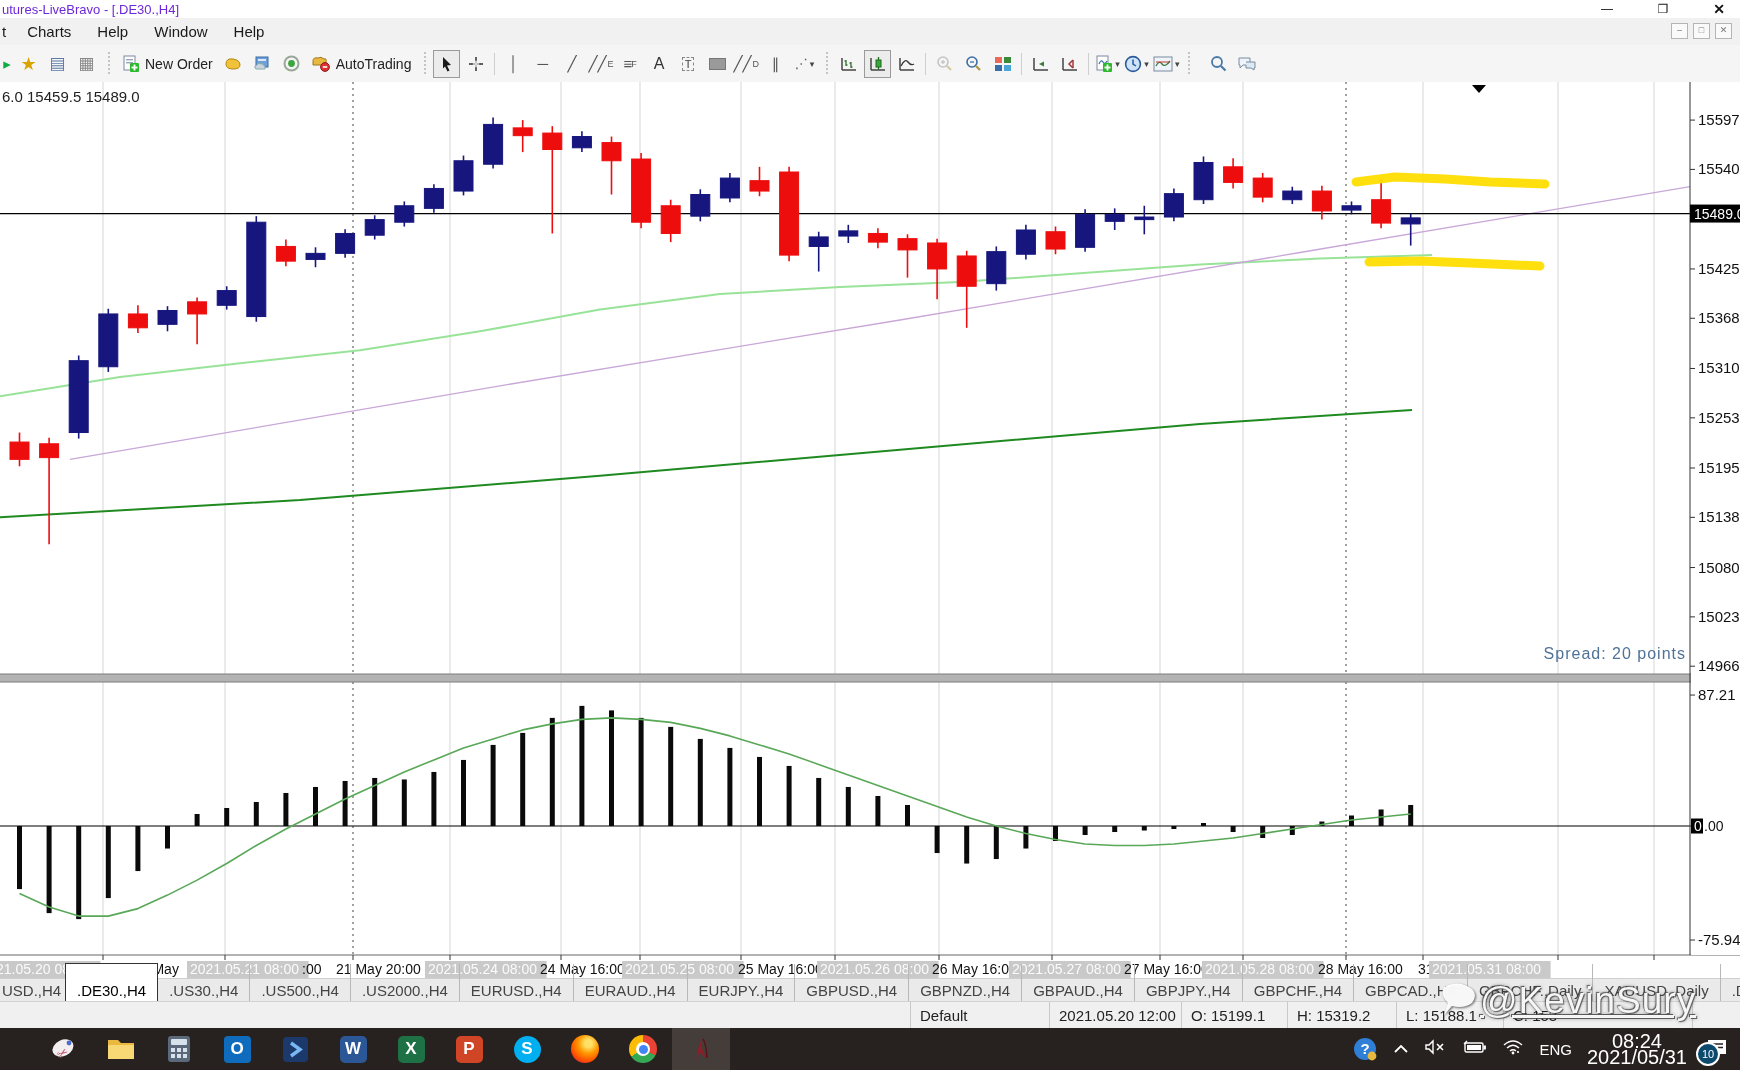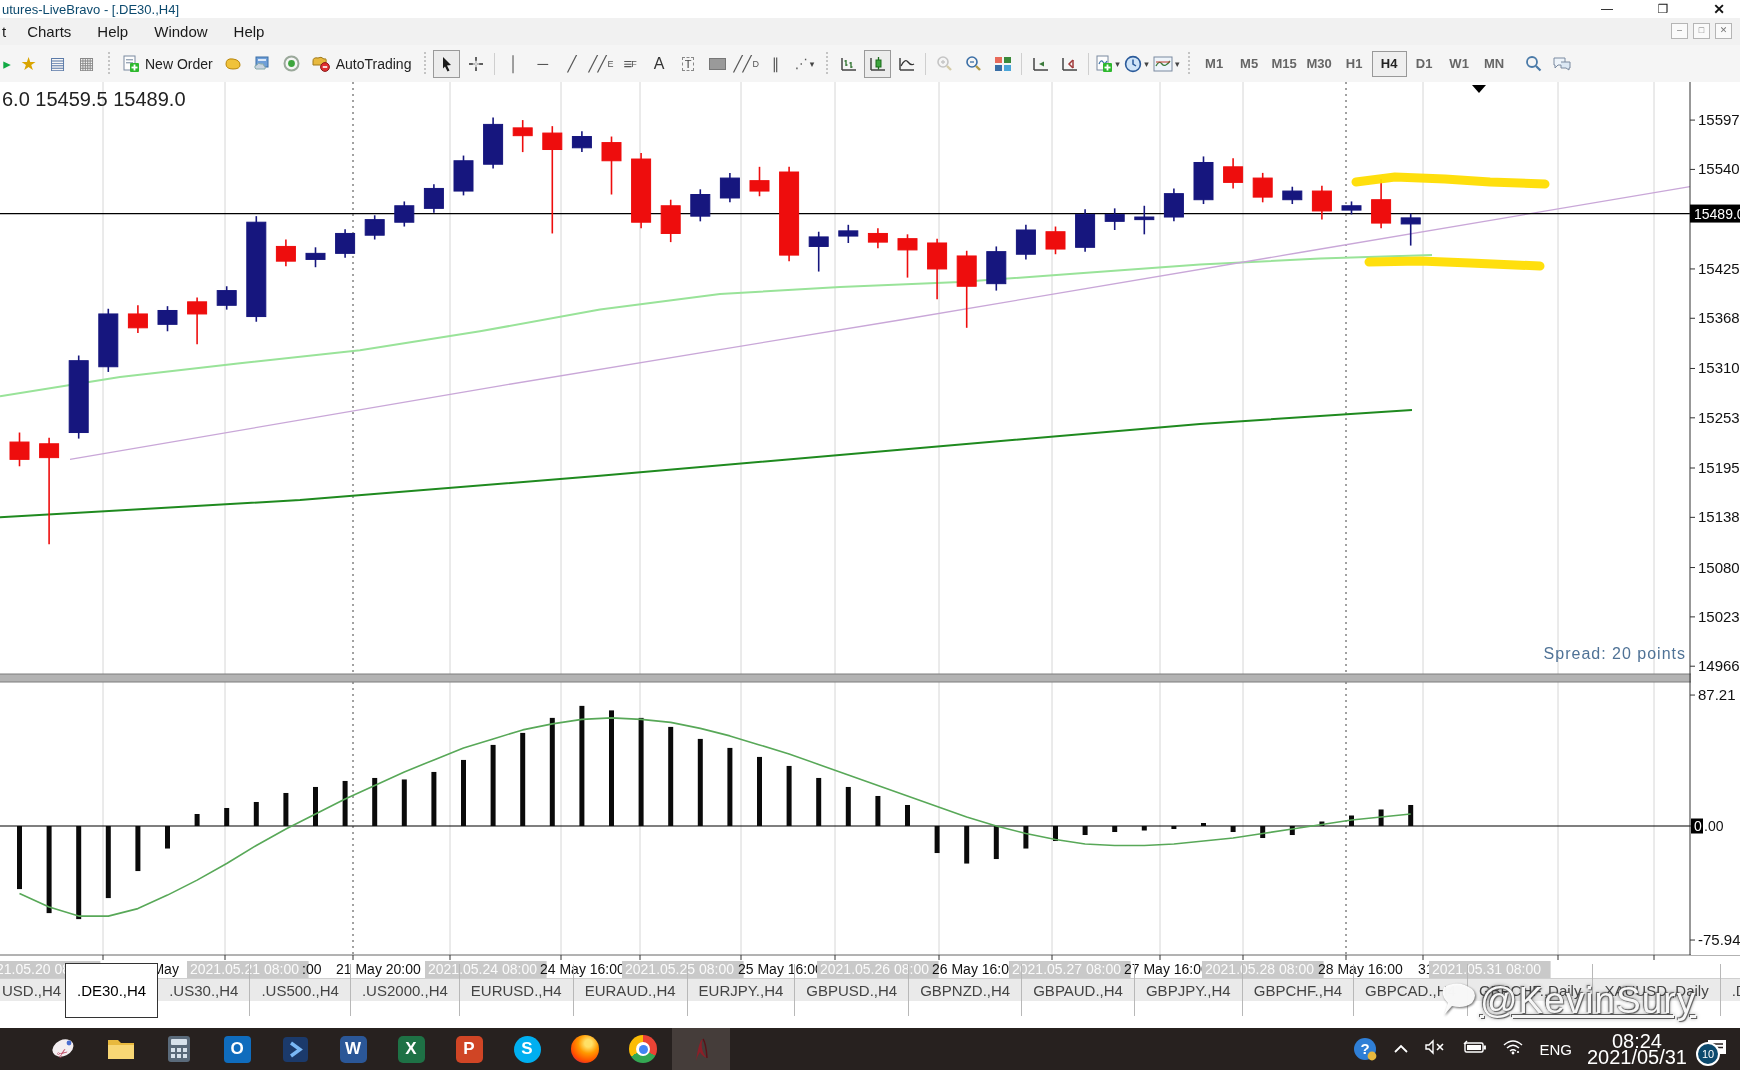--- a/index.html
+++ b/index.html
@@ -1,20 +1,20 @@
 <!DOCTYPE html>
 <html><head>
 <meta charset="utf-8">
 <style>
   html,body{margin:0;padding:0;background:#888;}
   #root{position:relative;width:1740px;height:1070px;overflow:hidden;background:#fff;
         font-family:"Liberation Sans",sans-serif;-webkit-font-smoothing:antialiased;}
   
   .titlebar{position:absolute;top:0;left:0;right:0;height:18px;background:#fff;display:flex;align-items:center;}
-  .title-text{font-size:13px;color:#0c4a6e;padding-left:2px;white-space:nowrap;}
+  .title-text{font-size:13px;color:#6d28d9;padding-left:2px;white-space:nowrap;}
   .win-ctrls{position:absolute;right:6px;top:0;height:18px;display:flex;gap:26px;align-items:center;}
   .win-ctrl{width:30px;text-align:center;font-size:12px;color:#111;line-height:18px;}
   .win-ctrl.close{font-size:14px;font-weight:700;}
   
   .menubar{position:absolute;top:18px;left:0;right:0;height:27px;background:#f1f1f1;display:flex;align-items:center;font-size:15px;color:#1a1a1a;}
   .menu-item{padding:0 13px;}
   .menu-item.first{padding:0 8px 0 2px;}
   .child-ctrls{position:absolute;right:8px;top:5px;display:flex;gap:5px;}
   .child-ctrl{width:15px;height:14px;border:1px solid #b5b5b5;background:#fafafa;font-size:9px;line-height:13px;text-align:center;color:#777;}
   
@@ -24,21 +24,21 @@
   .tbtn .lbl{font-size:14px;color:#222;margin-left:5px;white-space:nowrap;}
   .tbtn small{font-size:9px;margin-left:1px;}
   .grip{width:7px;height:24px;margin:0 4px;background-image:repeating-linear-gradient(to bottom,#c4c4c4 0 2px,transparent 2px 4px);background-size:2px 100%;background-repeat:no-repeat;background-position:center;}
   .vsep{width:1px;height:22px;background:#cfcfcf;margin:0 4px;}
   .dd{font-size:9px;color:#444;margin-left:2px;}
   .tf{width:33px;height:24px;display:flex;align-items:center;justify-content:center;font-size:13px;font-weight:700;color:#666;border:1px solid transparent;}
   .tf.sel{border:1px solid #999;background:#efefef;color:#222;}
   .tbox{border:1px dashed #888;font-size:11px;padding:0 2px;color:#444;}
   
   #chart-svg{position:absolute;top:82px;left:0;}
-  .chart-info{position:absolute;top:88px;left:2px;font-size:20px;color:#222;z-index:5;}
+  .chart-info{position:absolute;top:88px;left:2px;font-size:15px;color:#222;z-index:5;}
   .spread{position:absolute;top:645px;right:54px;font-size:16px;color:#4f7296;letter-spacing:1px;z-index:5;}
   
   .tabs{position:absolute;top:978px;left:0;right:0;height:22px;background:#eaeaea;border-top:1px solid #cfcfcf;display:flex;align-items:center;font-size:15px;color:#444;}
   .tab{padding:16px 11px;white-space:nowrap;height:20px;display:flex;align-items:center;}
   .tab+.tab{border-left:1px solid #b8b8b8;}
   .tab.active{background:#fff;border:1px solid #333 !important;color:#000;height:21px;}
   .tab.active+.tab{border-left:none;}
   
   .status{position:absolute;top:1001px;left:0;right:0;height:27px;background:#f0f0f0;border-top:1px solid #d2d2d2;display:flex;align-items:stretch;font-size:15px;color:#222;}
   .scell{display:flex;align-items:center;padding:0 9px;border-right:1px solid #c9c9c9;white-space:nowrap;overflow:hidden;}
@@ -253,31 +253,20 @@
       </div>
     <div class="tbtn">
         <svg width="20" height="16" viewBox="0 0 20 16">
           <rect x="1" y="1" width="18" height="14" fill="#eef4fa" stroke="#7a8aa0"></rect>
           <path d="M3 10 Q6 4 9 8 Q12 12 17 5" fill="none" stroke="#3a7a3a" stroke-width="1.3"></path>
           <path d="M3 6 H17" stroke="#c0392b" stroke-width="1"></path>
         </svg>
         <span class="dd">▾</span>
       </div>
     <div class="grip"></div>
-    <div id="timeframes" style="display:flex;align-items:center;">
-        <div class="tf">M1</div>
-        <div class="tf">M5</div>
-        <div class="tf">M15</div>
-        <div class="tf">M30</div>
-        <div class="tf">H1</div>
-        <div class="tf sel">H4</div>
-        <div class="tf">D1</div>
-        <div class="tf">W1</div>
-        <div class="tf">MN</div>
-      </div>
     <div class="tbtn" style="margin-left:8px;">
         <svg width="17" height="17" viewBox="0 0 17 17">
           <circle cx="7" cy="7" r="5" fill="none" stroke="#4a7aa8" stroke-width="1.8"></circle>
           <path d="M11 11 L15.5 15.5" stroke="#4a7aa8" stroke-width="2.2"></path>
         </svg>
       </div>
     <div class="tbtn">
         <svg width="20" height="16" viewBox="0 0 20 16">
           <path d="M2 2 H13 V9 H6 L3 12 V9 H2Z" fill="#eef4fa" stroke="#7a8aa0"></path>
           <path d="M9 6 H18 V12 H17 V14 L14 12 H9 V9" fill="#dce8f4" stroke="#7a8aa0"></path>
@@ -569,20 +558,30 @@
       <div class="tab">GBPNZD.,H4</div>
       <div class="tab">GBPAUD.,H4</div>
       <div class="tab">GBPJPY.,H4</div>
       <div class="tab">GBPCHF.,H4</div>
       <div class="tab">GBPCAD.,H4</div>
       <div class="tab">GBPCHF.,Daily</div>
       <div class="tab">XAUUSD.,Daily</div>
       <div class="tab">.DE3C</div>
     </div>
 
+  <div class="status" id="status-row">
+      <div class="scell sspacer" style="width: 848px; flex: 0 0 auto;"></div>
+      <div class="scell" style="width: 26px; flex: 0 0 auto;"></div>
+      <div class="scell" style="width: 120px; flex: 0 0 auto;">Default</div>
+      <div class="scell" style="width: 113px; flex: 0 0 auto;">2021.05.20 12:00</div>
+      <div class="scell" style="width: 87px; flex: 0 0 auto;">O: 15199.1</div>
+      <div class="scell" style="width: 90px; flex: 0 0 auto;">H: 15319.2</div>
+      <div class="scell" style="width: 88px; flex: 0 0 auto;">L: 15188.1</div>
+      <div class="scell" style="width: 170px; flex: 0 0 auto;">C: 153</div>
+    </div>
 
   <div class="taskbar">
     <div class="task-apps" id="task-apps">
         <div class="task-icon">
           <svg width="30" height="30" viewBox="0 0 30 30">
             <ellipse cx="15" cy="14" rx="11" ry="8" fill="#f3eef0" transform="rotate(-25 15 14)"></ellipse>
             <text x="10" y="25" font-size="13" fill="#c0506a" transform="rotate(-35 13 21)">✂</text>
             <circle cx="21" cy="9" r="2.4" fill="#4a6ed0"></circle>
           </svg>
         </div>

